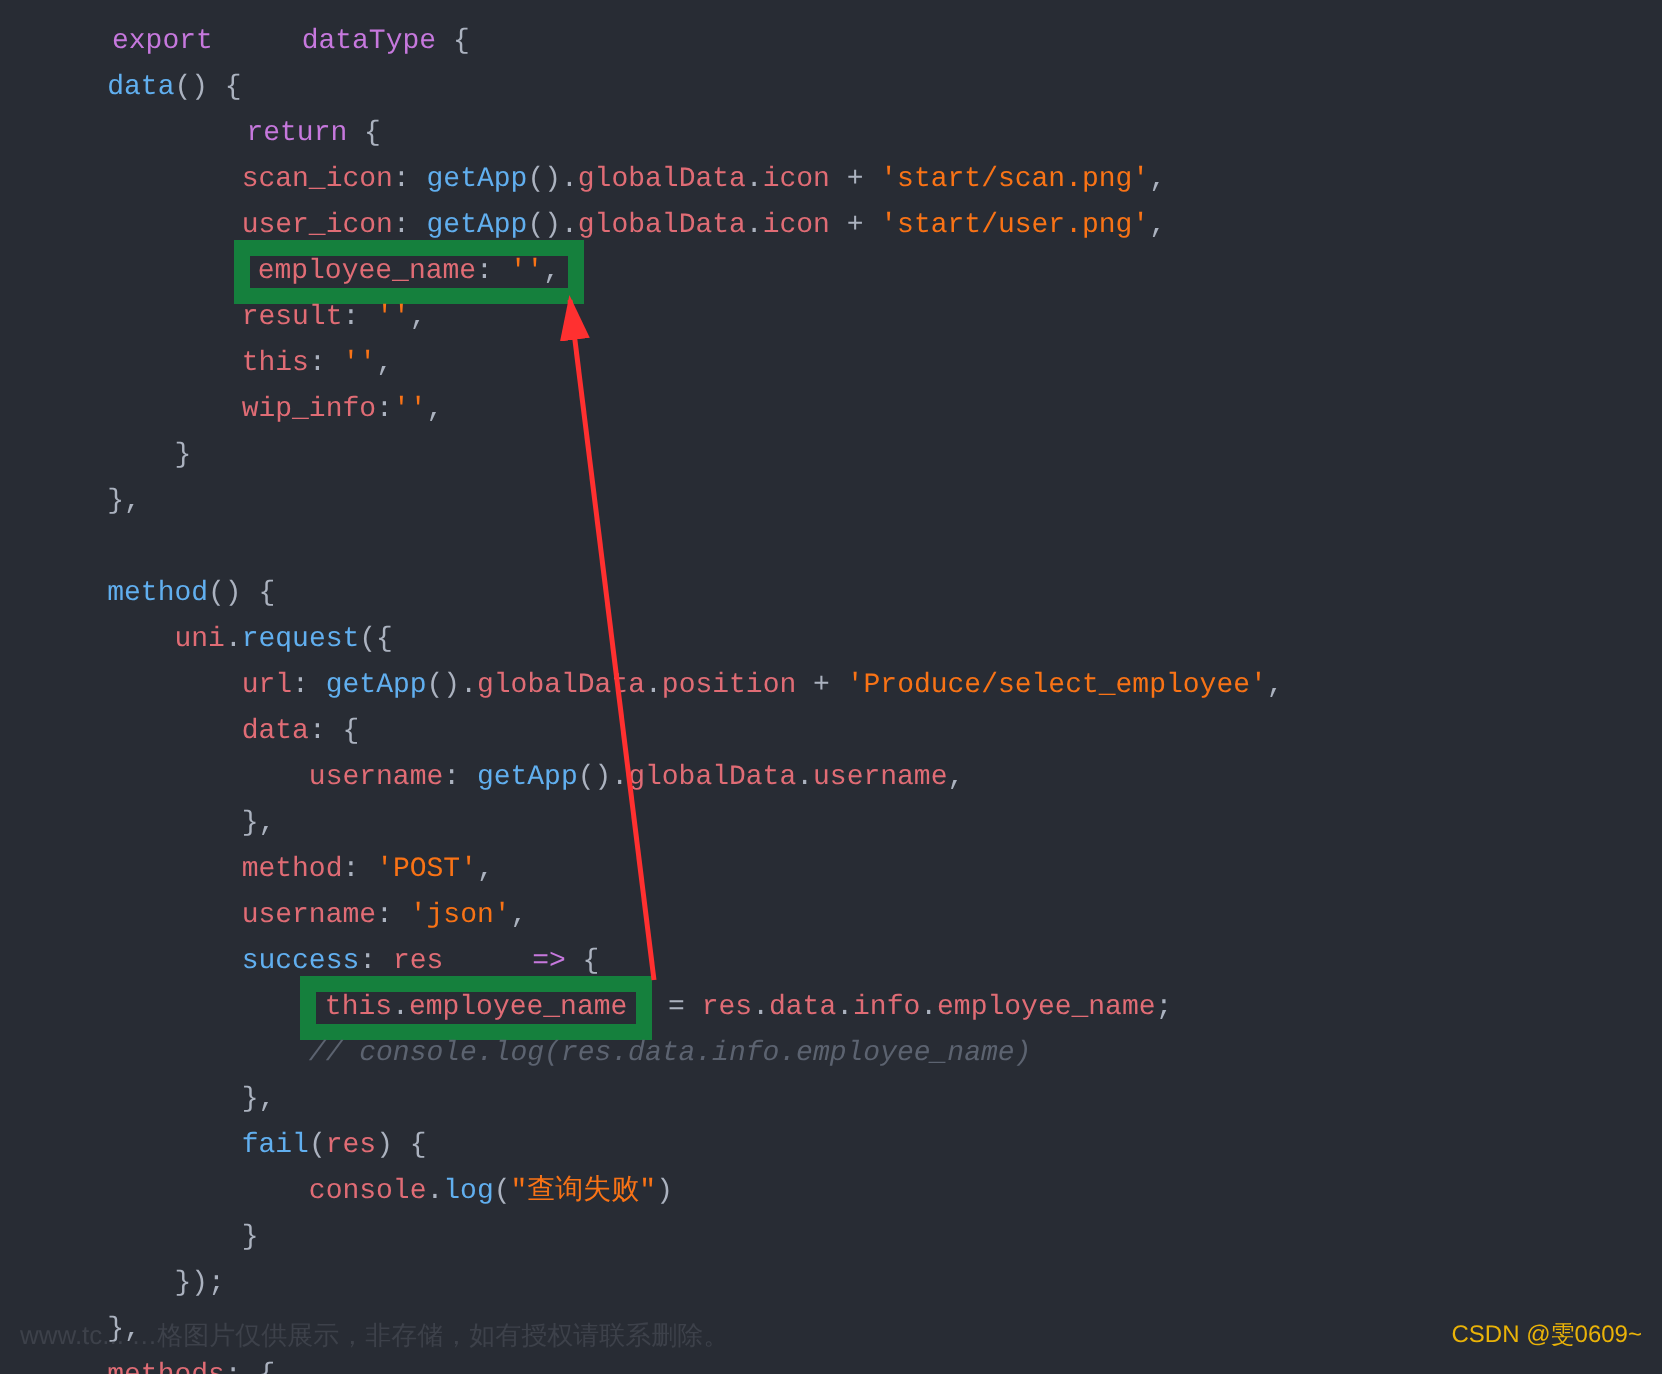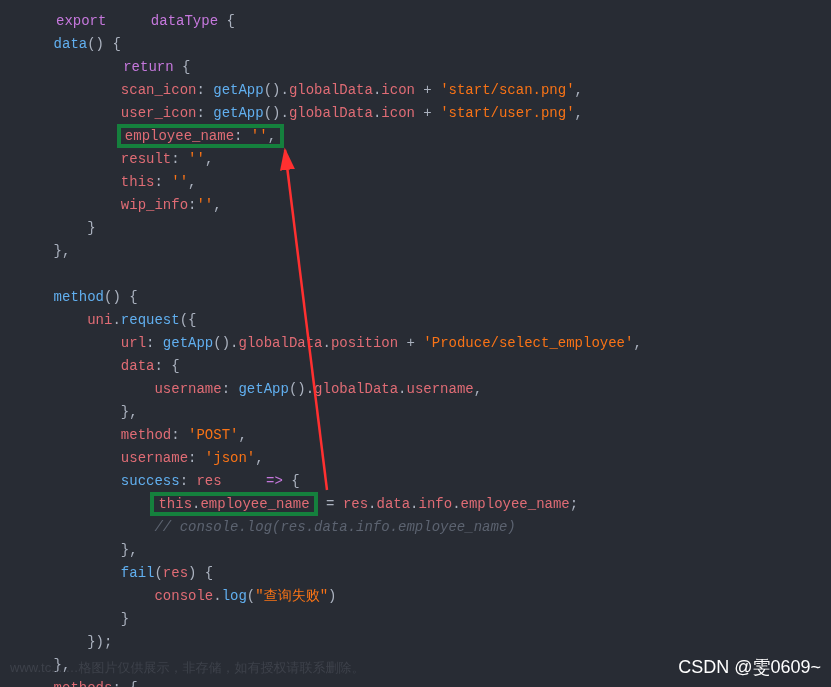--- a/index.html
+++ b/index.html
@@ -16,30 +16,30 @@
     padding: 10px 0 0 20px;
   }
   pre { font-family: inherit; white-space: pre; }
   .t-purple { color: #c678dd; margin-left: 36px; }
   .t-red    { color: #e06c75; margin-top: 44px; }
   .t-blue   { color: #61afef; }
   .t-green  { color: #f97316; }
   .t-grey   { color: #abb2bf; }
   .t-comment{ color: #5c6370; font-style: italic; }
   .boxed {
-    border: 4px solid #15803d;
+    border: 8px solid #15803d;
     padding: 0 4px;
     margin-left: -4px;
   }
   .watermark {
     position: absolute;
     bottom: 8px;
     right: 10px;
-    color: #ffffff;
-    font-size: 18px;
+    color: #eab308;
+    font-size: 12px;
     font-family: sans-serif;
   }
   .faint {
     position: absolute;
     bottom: 8px;
     left: 10px;
     color: #525660;
     font-size: 13px;
     font-family: sans-serif;
     opacity: 0.5;

